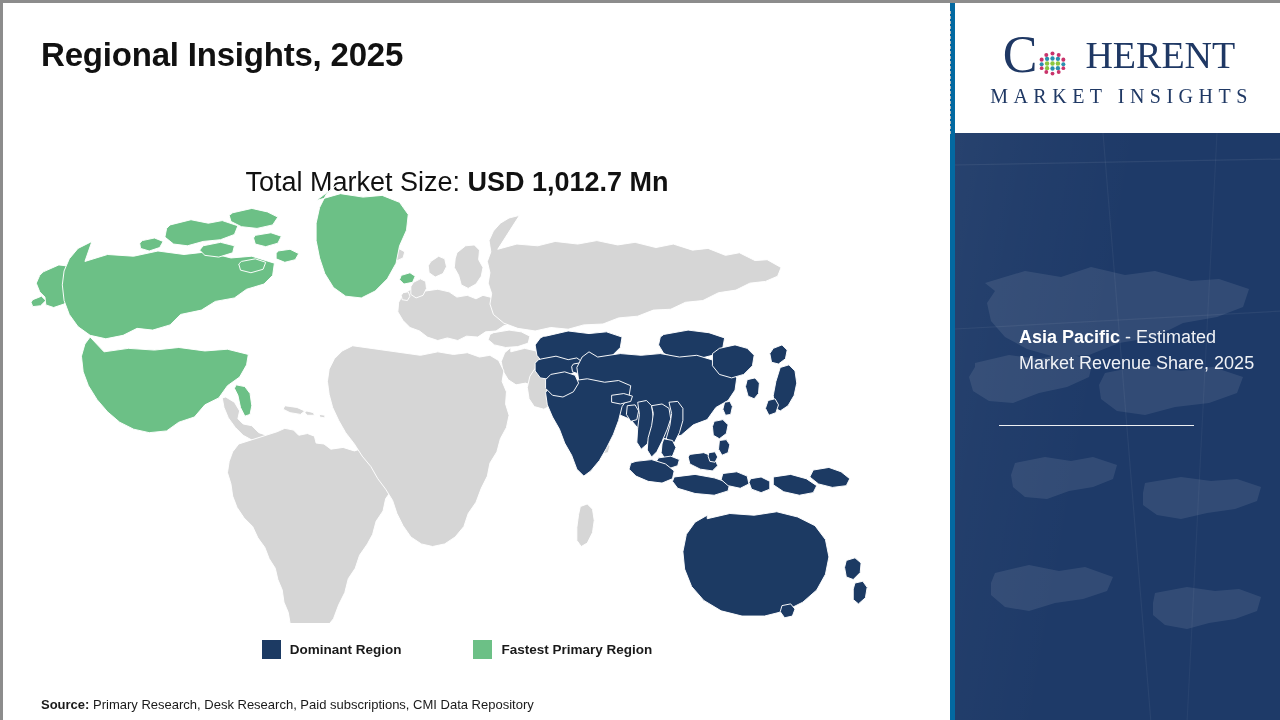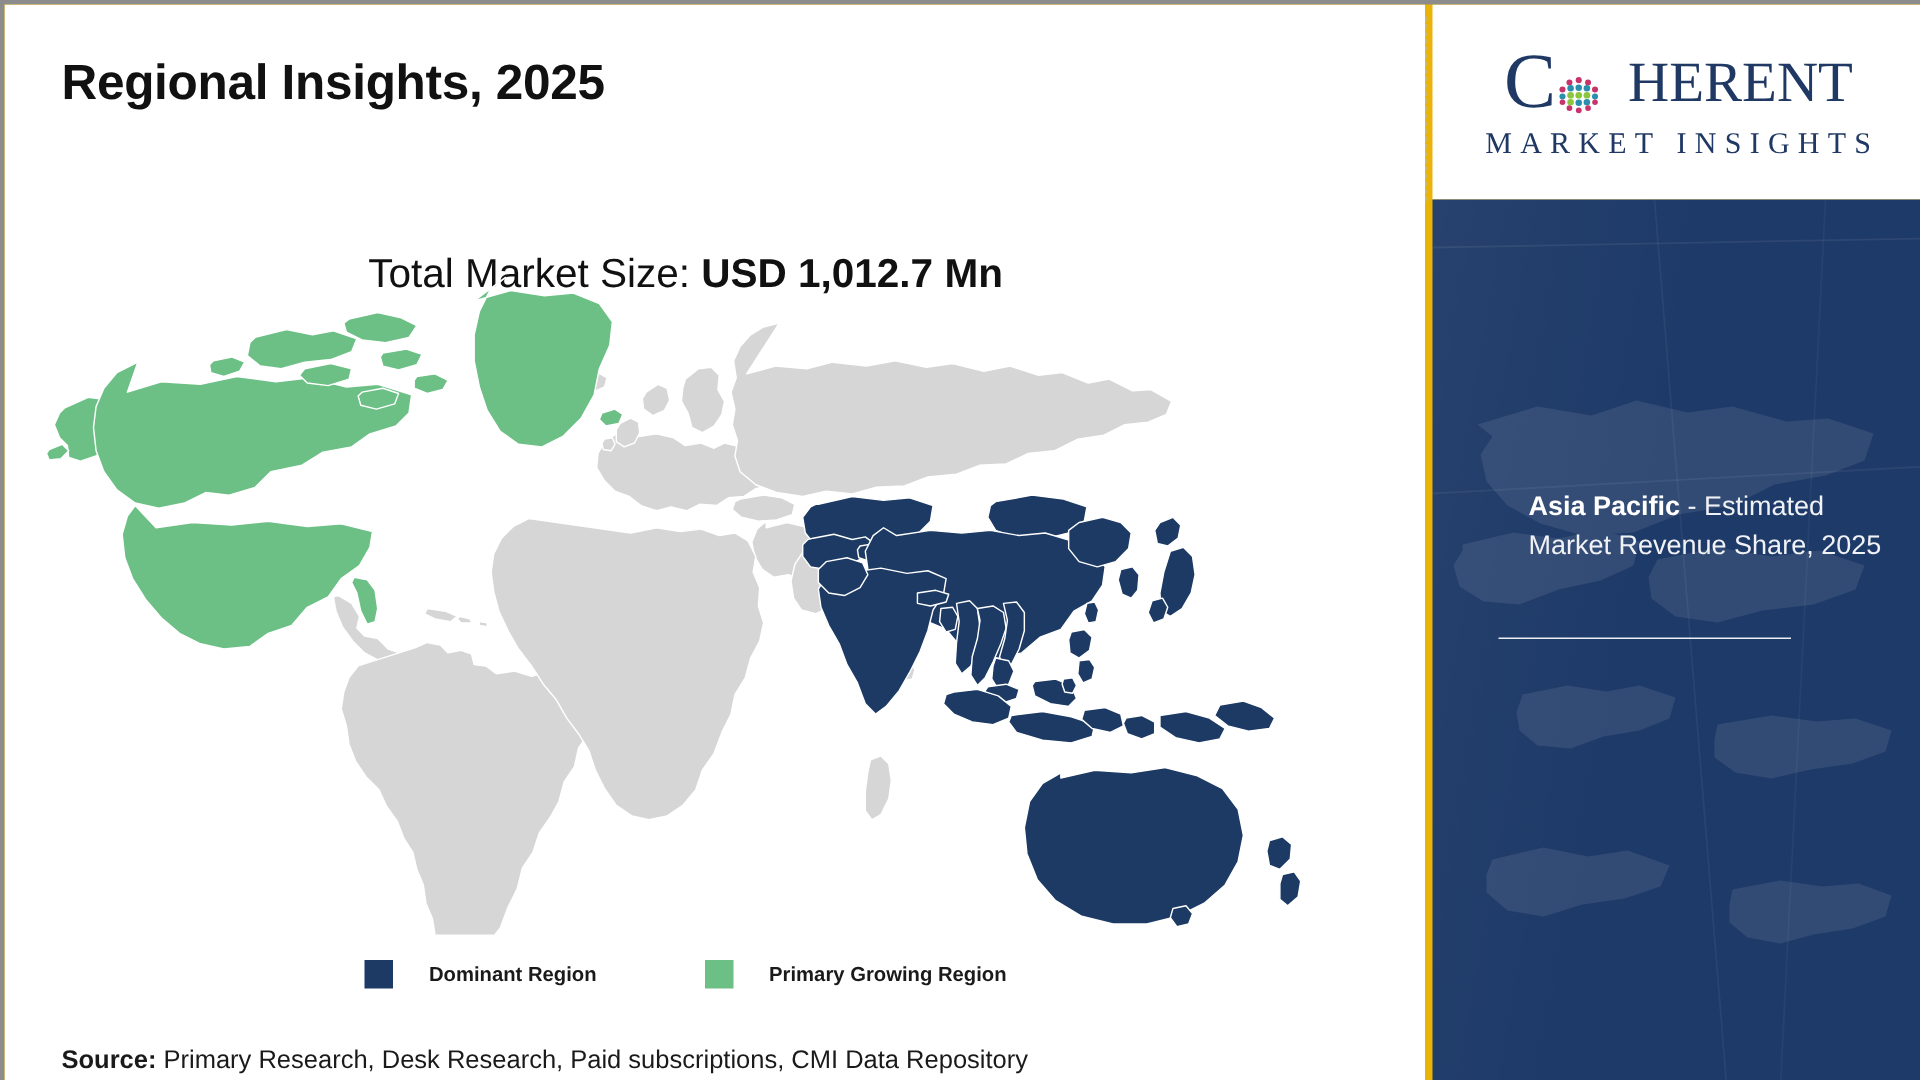--- a/index.html
+++ b/index.html
@@ -7,21 +7,21 @@
   body{
     width:1280px;height:720px;overflow:hidden;
     font-family:"Liberation Sans","DejaVu Sans",sans-serif;
     background:#ffffff;
   }
   #page{
     position:relative;width:1280px;height:720px;
     box-sizing:border-box;
     border-top:3px solid #8c8c8c;
     border-left:3px solid #8c8c8c;
-    background:#eab308;
+    background:#0369a1;
     overflow:hidden;
   }
 
   
   .left-pane{
     position:absolute;left:0;top:0;width:947px;height:720px;
     background:#ffffff;
   }
   .page-title{
     position:absolute;left:38px;top:33px;
@@ -39,28 +39,28 @@
   .map-wrap{
     position:absolute;left:20px;top:175px;width:880px;height:445px;
   }
   .map-wrap svg{display:block;width:100%;height:100%;}
 
   
   .legend{
     position:absolute;left:0;top:637px;width:908px;
     display:flex;justify-content:center;align-items:center;gap:72px;
   }
-  .legend-item{display:flex;align-items:center;gap:24px;}
+  .legend-item{display:flex;align-items:center;gap:9px;}
   .legend-swatch{width:19px;height:19px;display:block;}
   .legend-label{font-size:13.5px;font-weight:bold;color:#1a1a1a;white-space:nowrap;}
 
   
   .source{
     position:absolute;left:38px;top:694px;
-    font-size:17px;color:#1a1a1a;white-space:nowrap;
+    font-size:13px;color:#1a1a1a;white-space:nowrap;
   }
   .source b{font-weight:bold;}
 
   
   .v-sep{
     position:absolute;left:947px;top:8px;width:0;height:123px;
     border-left:1px dashed #b9b9b9;
   }
 
   
@@ -272,21 +272,21 @@
       </svg>
     </div>
 
     <div class="legend">
       <div class="legend-item">
         <span class="legend-swatch" style="background:#1c3a63"></span>
         <span class="legend-label">Dominant Region</span>
       </div>
       <div class="legend-item">
         <span class="legend-swatch" style="background:#6cc086"></span>
-        <span class="legend-label">Primary Growing Region</span>
+        <span class="legend-label">Fastest Primary Region</span>
       </div>
     </div>
 
     <div class="source">
       <b>Source:</b><span> Primary Research, Desk Research, Paid subscriptions, CMI Data Repository</span>
     </div>
   </div>
 
   <div class="v-sep"></div>
 

